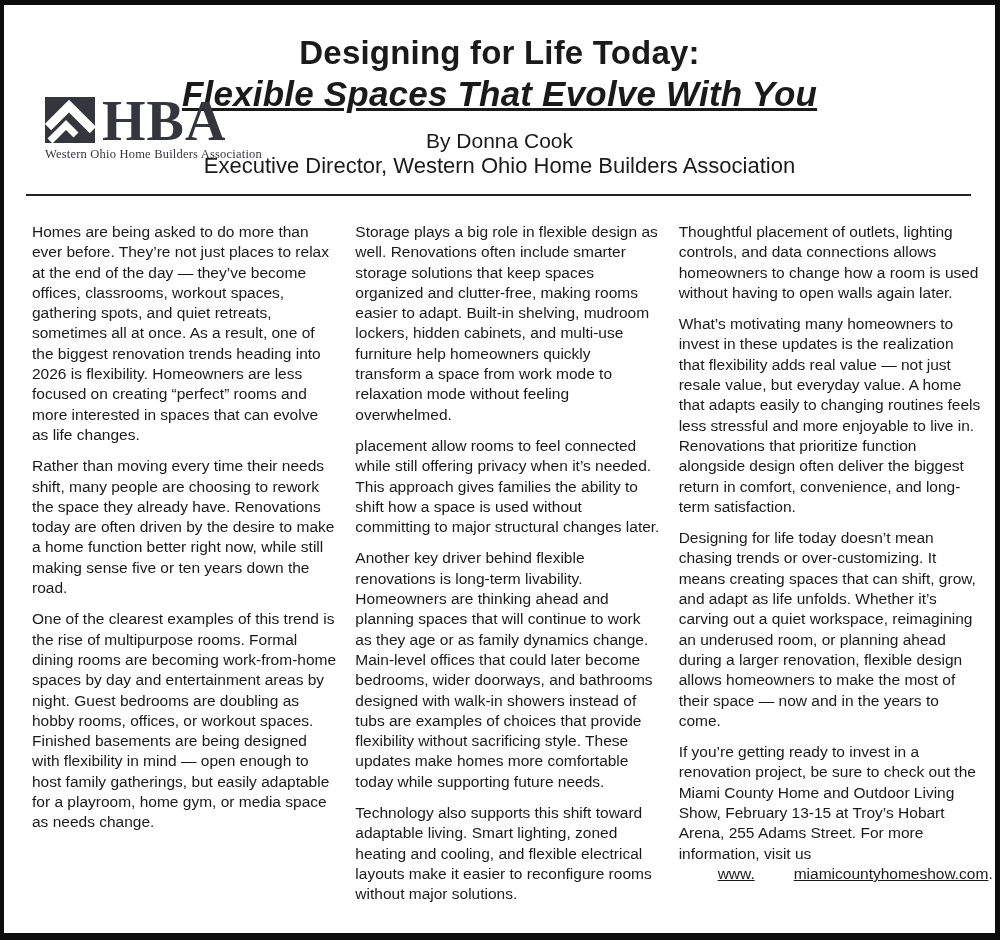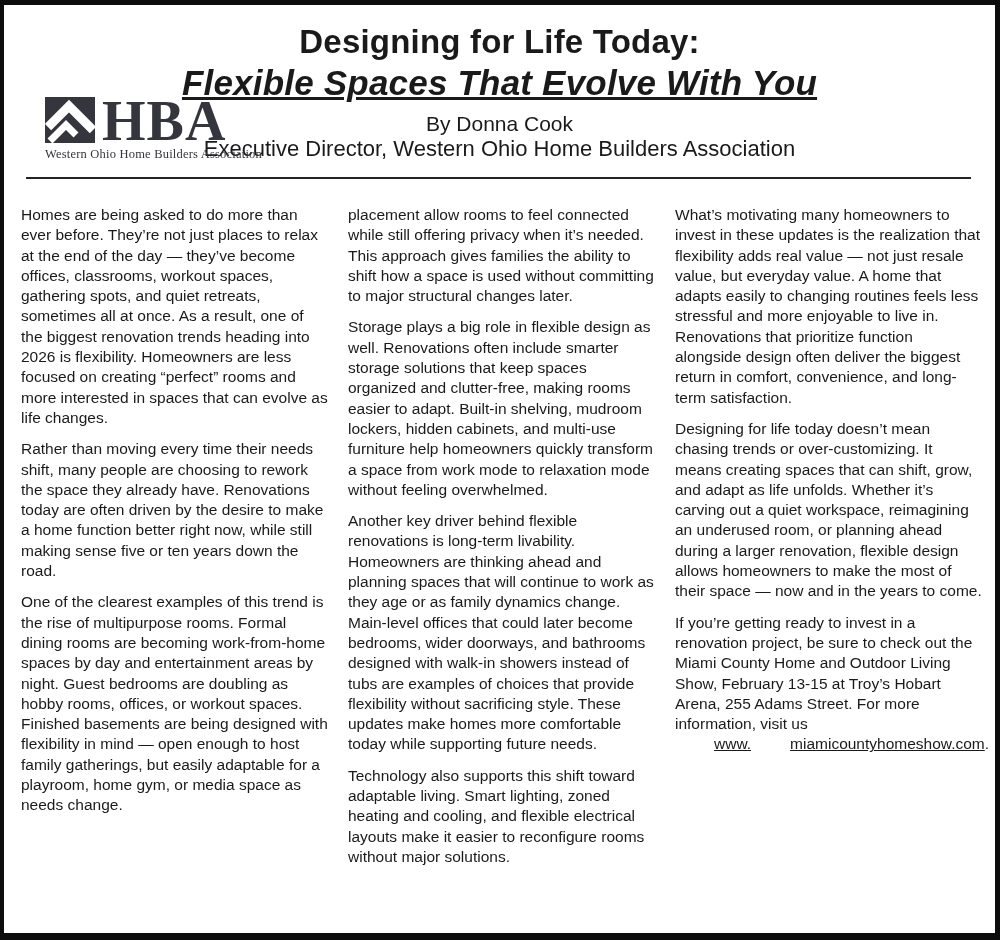--- a/index.html
+++ b/index.html
@@ -17,40 +17,40 @@
     border-top-width: 5px;
     border-right-width: 5px;
     border-bottom-width: 7px;
     overflow: hidden;
     font-family: "Liberation Sans", sans-serif;
     color: #1a1a1a;
   }
   .header {
     position: relative;
     text-align: center;
-    padding-top: 17px;
+    padding-top: 28px;
   }
   .title-line1 {
     font-size: 33px;
     font-weight: bold;
     line-height: 40px;
     letter-spacing: 0.2px;
   }
   .title-line2 {
     font-size: 35px;
     font-weight: bold;
     font-style: italic;
     line-height: 42px;
     letter-spacing: 0.2px;
     text-decoration: underline;
   }
   .byline {
     font-size: 21px;
     line-height: 25px;
-    margin-top: 7px;
+    margin-top: 13px;
   }
   .byline-role {
     font-size: 22px;
     line-height: 26px;
   }
   .logo {
     position: absolute;
     left: 41px;
     top: 92px;
     text-align: left;
@@ -79,21 +79,21 @@
     letter-spacing: 0.2px;
   }
   .divider {
     height: 2px;
     background: #232323;
     margin: 15px 24px 0 22px;
   }
   .columns {
     display: flex;
     gap: 19px;
-    padding: 26px 12px 0 17px;
+    padding: 26px 12px 0 28px;
     border-radius: 20px;
   }
   .col {
     flex: 1 1 0;
     min-width: 0;
   }
   .col p {
     margin: 0 0 11px 0;
     font-size: 15.5px;
     line-height: 20.3px;
@@ -133,25 +133,26 @@
 
   <div class="divider"></div>
 
   <div class="columns">
     <div class="col">
         <p>Homes are being asked to do more than ever before. They’re not just places to relax at the end of the day — they’ve become offices, classrooms, workout spaces, gathering spots, and quiet retreats, sometimes all at once. As a result, one of the biggest renovation trends heading into 2026 is flexibility. Homeowners are less focused on creating “perfect” rooms and more interested in spaces that can evolve as life changes.</p>
         <p>Rather than moving every time their needs shift, many people are choosing to rework the space they already have. Renovations today are often driven by the desire to make a home function better right now, while still making sense five or ten years down the road.</p>
         <p>One of the clearest examples of this trend is the rise of multipurpose rooms. Formal dining rooms are becoming work-from-home spaces by day and entertainment areas by night. Guest bedrooms are doubling as hobby rooms, offices, or workout spaces. Finished basements are being designed with flexibility in mind — open enough to host family gatherings, but easily adaptable for a playroom, home gym, or media space as needs change.</p>
       </div>
     <div class="col">
+        <p>Storage plays a big role in flexible design as well. Renovations often include smarter storage solutions that keep spaces organized and clutter-free, making rooms easier to adapt. Built-in shelving, mudroom lockers, hidden cabinets, and multi-use furniture help homeowners quickly transform a space from work mode to relaxation mode without feeling overwhelmed.</p>
         <p>placement allow rooms to feel connected while still offering privacy when it’s needed. This approach gives families the ability to shift how a space is used without committing to major structural changes later.</p>
-        <p>Storage plays a big role in flexible design as well. Renovations often include smarter storage solutions that keep spaces organized and clutter-free, making rooms easier to adapt. Built-in shelving, mudroom lockers, hidden cabinets, and multi-use furniture help homeowners quickly transform a space from work mode to relaxation mode without feeling overwhelmed.</p>
         <p>Another key driver behind flexible renovations is long-term livability. Homeowners are thinking ahead and planning spaces that will continue to work as they age or as family dynamics change. Main-level offices that could later become bedrooms, wider doorways, and bathrooms designed with walk-in showers instead of tubs are examples of choices that provide flexibility without sacrificing style. These updates make homes more comfortable today while supporting future needs.</p>
         <p>Technology also supports this shift toward adaptable living. Smart lighting, zoned heating and cooling, and flexible electrical layouts make it easier to reconfigure rooms without major solutions.</p>
       </div>
     <div class="col">
+        <p>Thoughtful placement of outlets, lighting controls, and data connections allows homeowners to change how a room is used without having to open walls again later.</p>
         <p>What’s motivating many homeowners to invest in these updates is the realization that flexibility adds real value — not just resale value, but everyday value. A home that adapts easily to changing routines feels less stressful and more enjoyable to live in. Renovations that prioritize function alongside design often deliver the biggest return in comfort, convenience, and long-term satisfaction.</p>
         <p>Designing for life today doesn’t mean chasing trends or over-customizing. It means creating spaces that can shift, grow, and adapt as life unfolds. Whether it’s carving out a quiet workspace, reimagining an underused room, or planning ahead during a larger renovation, flexible design allows homeowners to make the most of their space — now and in the years to come.</p>
         <p><span>If you’re getting ready to invest in a renovation project, be sure to check out the Miami County Home and Outdoor Living Show, February 13-15 at Troy’s Hobart Arena, 255 Adams Street. For more information, visit us </span><a class="body-link" href="#">www.</a><a class="body-link" href="#">miamicountyhomeshow.com</a><span>.</span></p>
       </div>
   </div>
 
 </div>
 
 </body></html>

